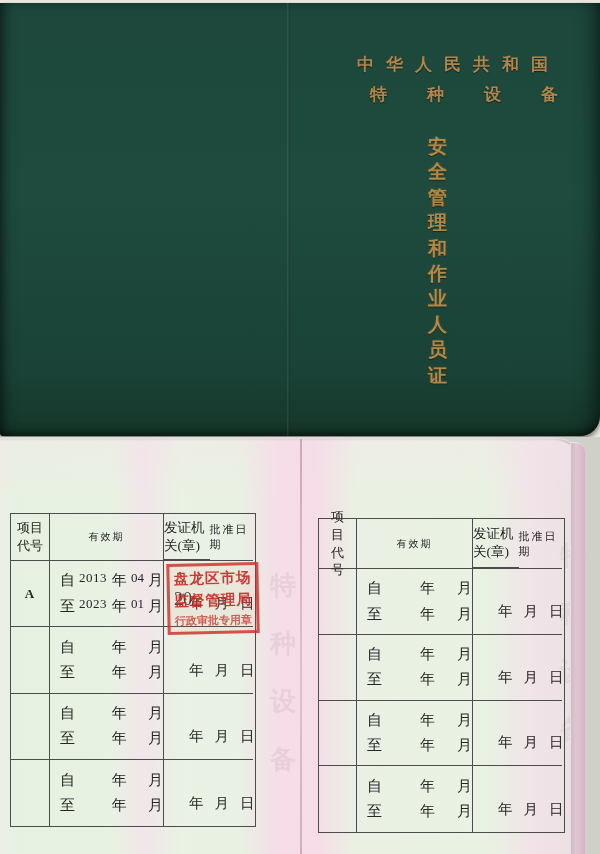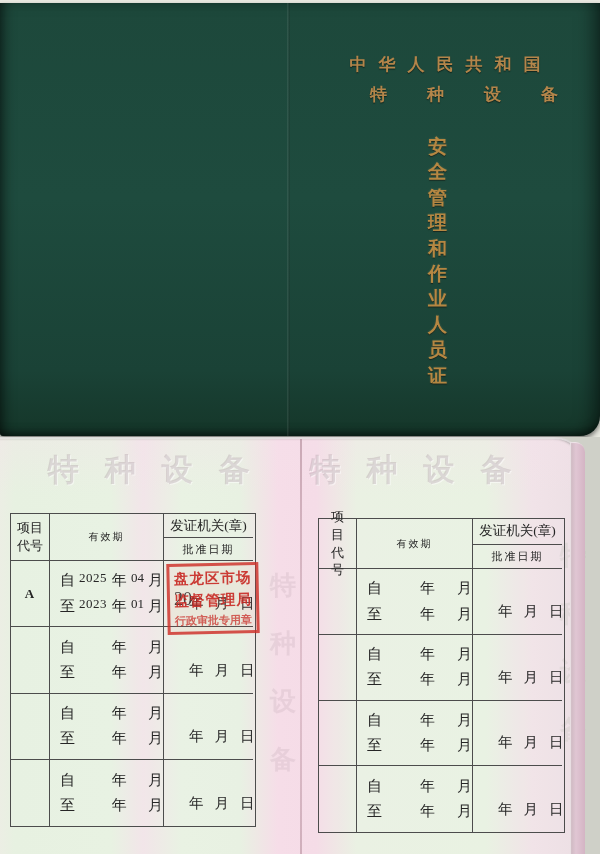--- a/index.html
+++ b/index.html
@@ -19,21 +19,21 @@
                inset -14px 0 18px -8px rgba(0,0,0,.5),
                inset 0 -8px 10px -6px rgba(0,0,0,.55),
                0 3px 5px rgba(20,20,20,.55);
   }
   .cover-seam{
     position:absolute;left:287px;top:0;width:3px;height:100%;
     background:linear-gradient(90deg,rgba(255,255,255,.10),rgba(0,0,0,.18));
   }
   .national-title{
     position:absolute;left:330px;top:50px;width:230px;
-    color:#b3854a;text-align:center;font-weight:bold;
+    color:#b3854a;text-align:right;font-weight:bold;
     text-shadow:0 1px 1px rgba(0,0,0,.5);
   }
   .national-line1{font-size:17px;letter-spacing:12px;text-indent:12px;white-space:nowrap;}
   .national-line2{font-size:17px;letter-spacing:40px;text-indent:40px;white-space:nowrap;margin-top:7px;}
   .cover-main-title{
     position:absolute;left:424px;top:131px;width:27px;
     font-size:19px;line-height:25.4px;font-weight:bold;
     color:#b58742;word-break:break-all;text-align:center;
     text-shadow:0 1px 1px rgba(0,0,0,.55),0 0 2px rgba(255,220,150,.25);
   }
@@ -81,21 +81,21 @@
     color:#262626;background:rgba(255,255,255,.04);
   }
   .t-left{left:10px;top:76px;width:244px;height:312px;grid-template-columns:39px 114px 89px;grid-template-rows:47px repeat(4,1fr);}
   .t-right{left:318px;top:81px;width:245px;height:313px;grid-template-columns:38px 116px 89px;grid-template-rows:50px repeat(4,1fr);}
   .cell{border-right:1px solid #4c4c4c;border-bottom:1px solid #4c4c4c;}
   .no-r{border-right:none;}
   .no-b{border-bottom:none;}
   .hc{display:flex;align-items:center;justify-content:center;text-align:center;}
   .h-code{font-size:13px;line-height:1.35;padding:0 6px;}
   .h-validity{font-size:10px;letter-spacing:2px;}
-  .h-right{display:flex;flex-direction:column;border-bottom:1px solid #4c4c4c;}
+  .h-right{display:flex;border-bottom:1px solid #4c4c4c;}
   .h-right .hr-top{flex:1.05;display:flex;align-items:center;justify-content:center;font-size:13.5px;border-bottom:1px solid #4c4c4c;}
   .h-right .hr-bot{flex:1;display:flex;align-items:center;justify-content:center;font-size:11px;letter-spacing:2px;}
   .c-code{display:flex;align-items:center;justify-content:center;font-size:13px;font-weight:600;letter-spacing:1px;}
   .c-validity{display:flex;flex-direction:column;justify-content:space-evenly;padding:4px 0;}
   .vline{display:flex;align-items:baseline;padding-left:10px;font-size:15px;}
   .vline .pfx{width:17px;}
   .vline .yv{width:39px;text-align:center;font-size:13px;letter-spacing:.5px;position:relative;top:-3px;}
   .vline .yl{width:17px;margin-left:1px;}
   .vline .mv{width:23px;text-align:center;font-size:13px;position:relative;top:-3px;}
   .vline .ml{}
@@ -125,39 +125,38 @@
     <div class="cover-seam"></div>
     <div class="national-title">
       <div class="national-line1">中华人民共和国</div>
       <div class="national-line2">特种设备</div>
     </div>
     <div class="cover-main-title">安全管理和作业人员证</div>
   </div>
 
   <div class="page-area">
     <div class="page-main">
-      <div class="watermark">特种设备 特种设备</div>
       <div class="watermark-side wm-left">特种设备</div>
       <div class="watermark-side wm-right">特种设备</div>
       <div class="fold-line"></div>
 
       <div class="cert-table t-left">
 
         <div class="cell hc h-code">项目代号</div>
         <div class="cell hc h-validity">有效期</div>
         <div class="h-right no-r">
           <div class="hr-top">发证机关(章)</div>
           <div class="hr-bot">批准日期</div>
         </div>
 
         <div class="cell c-code">A</div>
         <div class="cell c-validity">
           <div class="vline">
             <span class="pfx">自</span>
-            <span class="yv">2025</span>
+            <span class="yv">2013</span>
             <span class="yl">年</span>
             <span class="mv">04</span>
             <span class="ml">月</span>
           </div>
           <div class="vline">
             <span class="pfx">至</span>
             <span class="yv">2023</span>
             <span class="yl">年</span>
             <span class="mv">01</span>
             <span class="ml">月</span>

